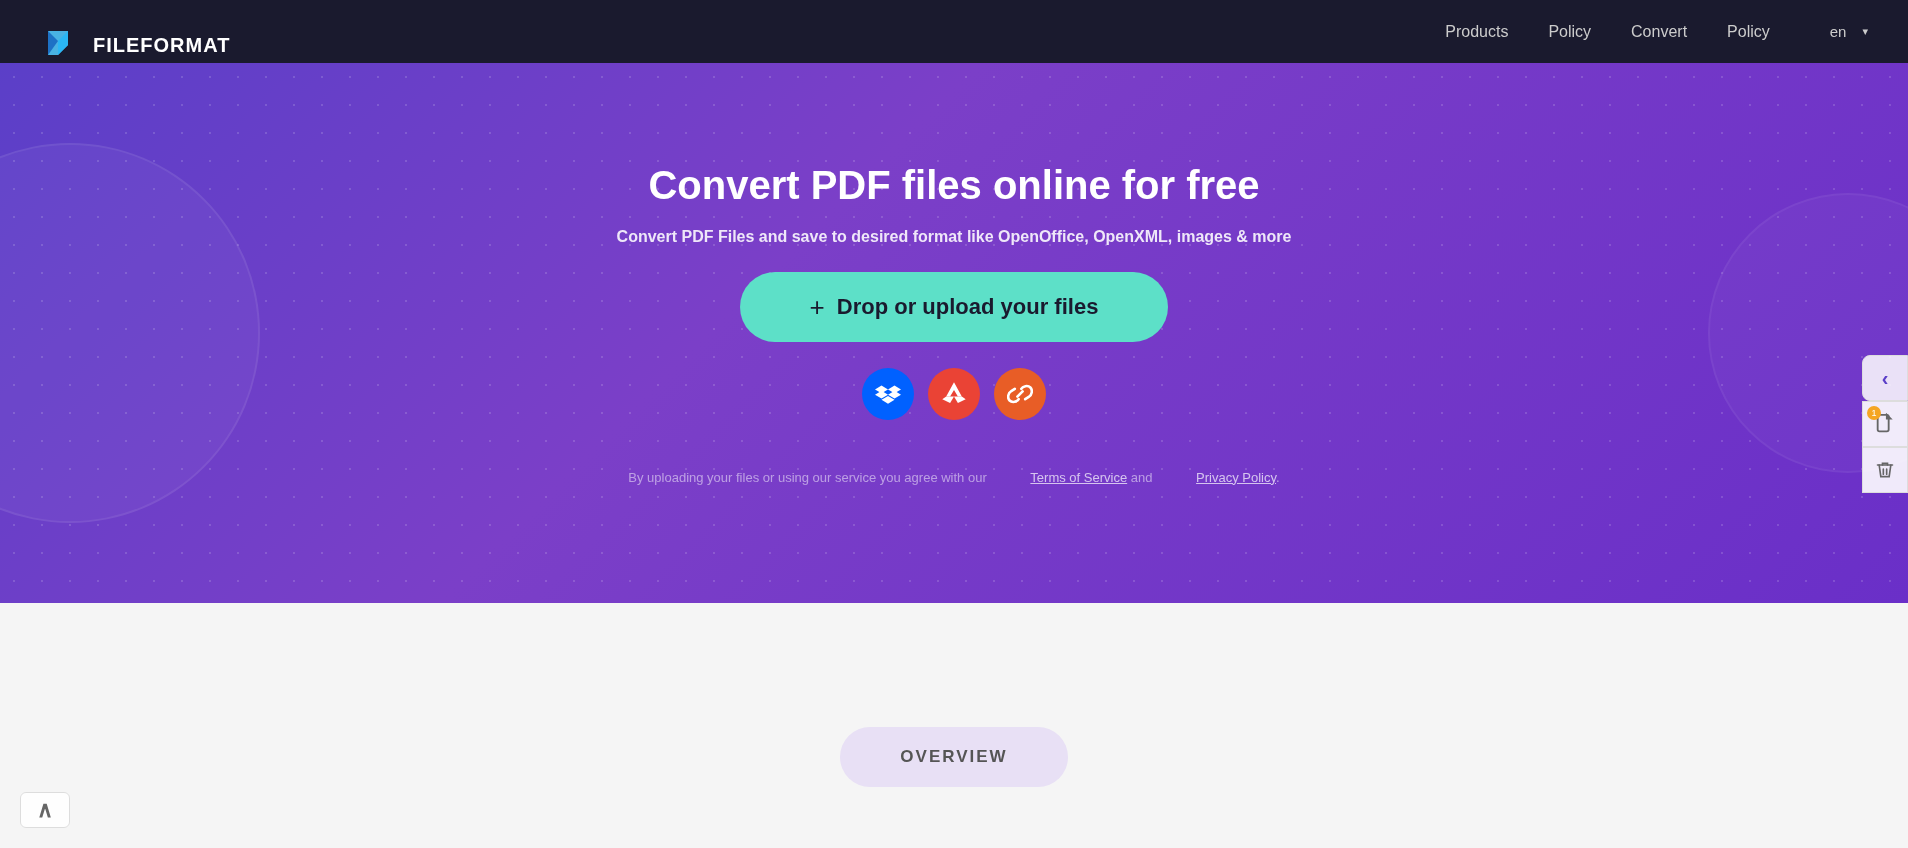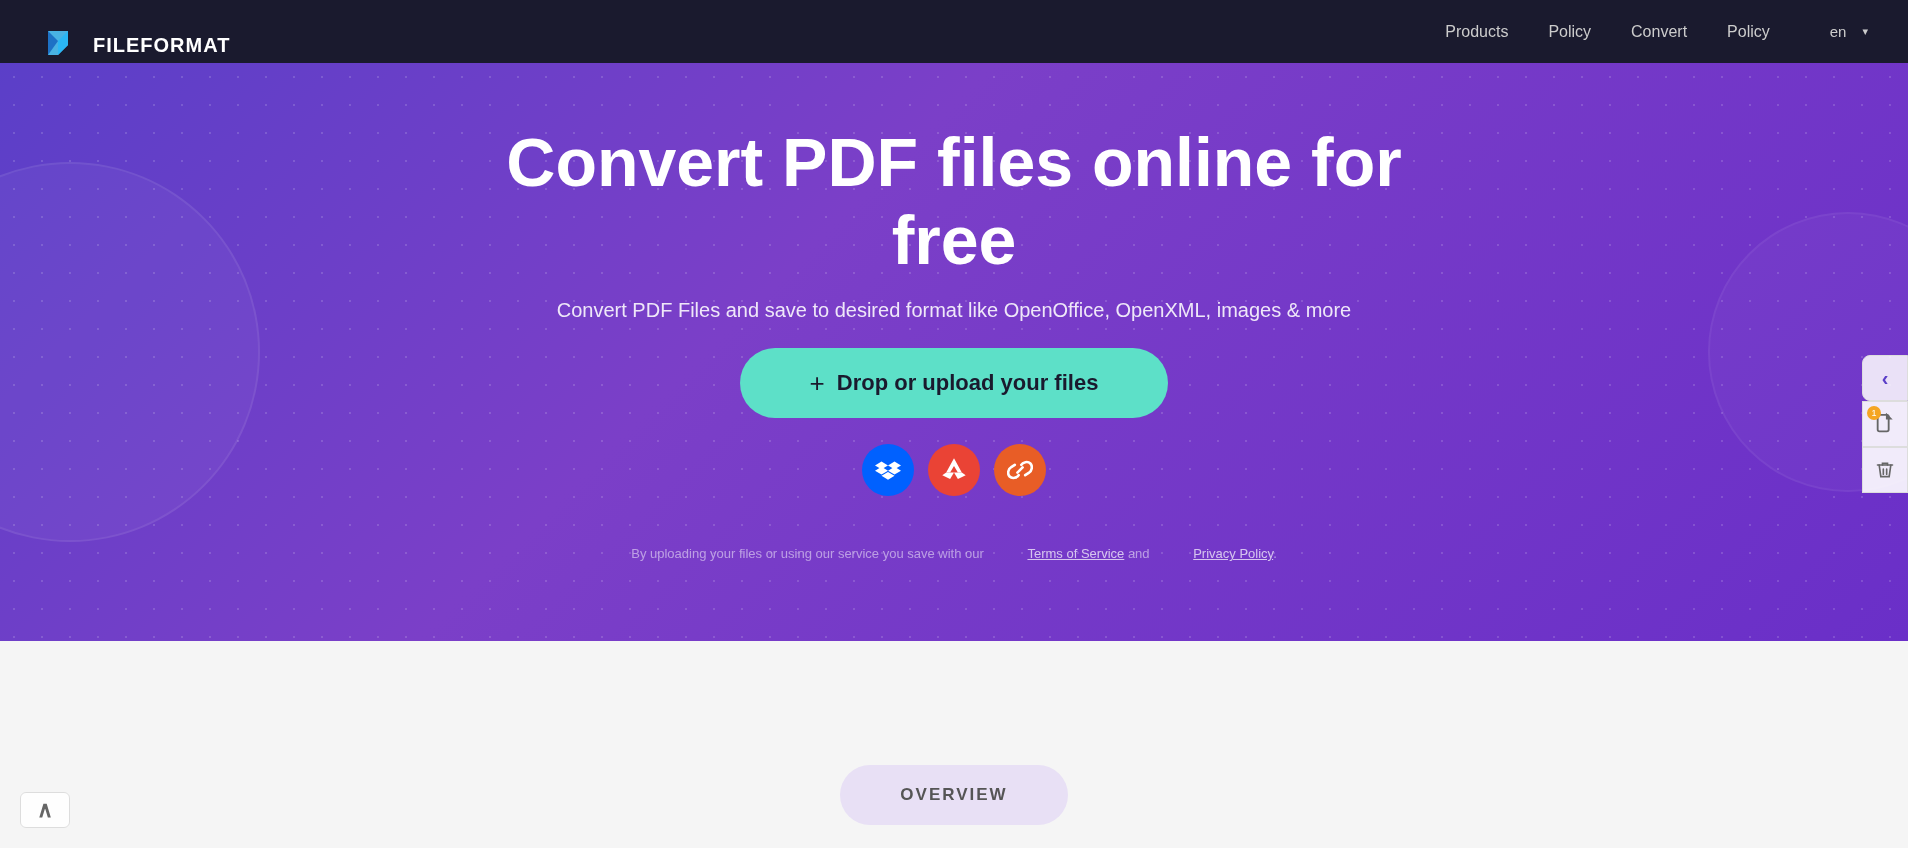--- a/index.html
+++ b/index.html
@@ -106,29 +106,29 @@
     .hero-content {
       position: relative;
       z-index: 2;
       text-align: center;
       width: 100%;
       max-width: 900px;
     }
 
     .hero-title {
       color: #fff;
-      font-size: 68px;
+      font-size: 40px;
       font-weight: 700;
       margin-bottom: 20px;
       line-height: 1.15;
     }
     .hero-subtitle {
       color: rgba(255,255,255,0.88);
-      font-size: 20px;
-      font-weight: 400;
+      font-size: 16px;
+      font-weight: 700;
       margin-bottom: 26px;
     }
     .hero-powered {
       color: rgba(255,255,255,0.55);
       font-size: 13px;
       margin-bottom: 44px;
     }
 
     
     .upload-btn {
@@ -336,21 +336,21 @@
           <svg width="26" height="26" viewBox="0 0 40 40" fill="none" stroke="white" stroke-width="4" stroke-linecap="round">
             <path d="M16 24 L24 16"></path>
             <path d="M22 12 C24 8 32 6 36 10 C40 14 38 22 34 24 L28 28"></path>
             <path d="M18 28 C16 32 8 34 4 30 C0 26 2 18 6 16 L12 12"></path>
           </svg>
         </button>
       </div>
     </div>
 
     <p class="hero-terms">
-      <span>By uploading your files or using our service you save with our </span><a href="#">Terms of Service</a><span> and </span><a href="#">Privacy Policy</a><span>.</span>
+      <span>By uploading your files or using our service you agree with our </span><a href="#">Terms of Service</a><span> and </span><a href="#">Privacy Policy</a><span>.</span>
     </p>
   </div>
 </section>
 
 <section class="overview-section">
   <button class="overview-btn">OVERVIEW</button>
 </section>
 
 <div class="right-sidebar">
   <button class="sidebar-btn chevron-btn">

